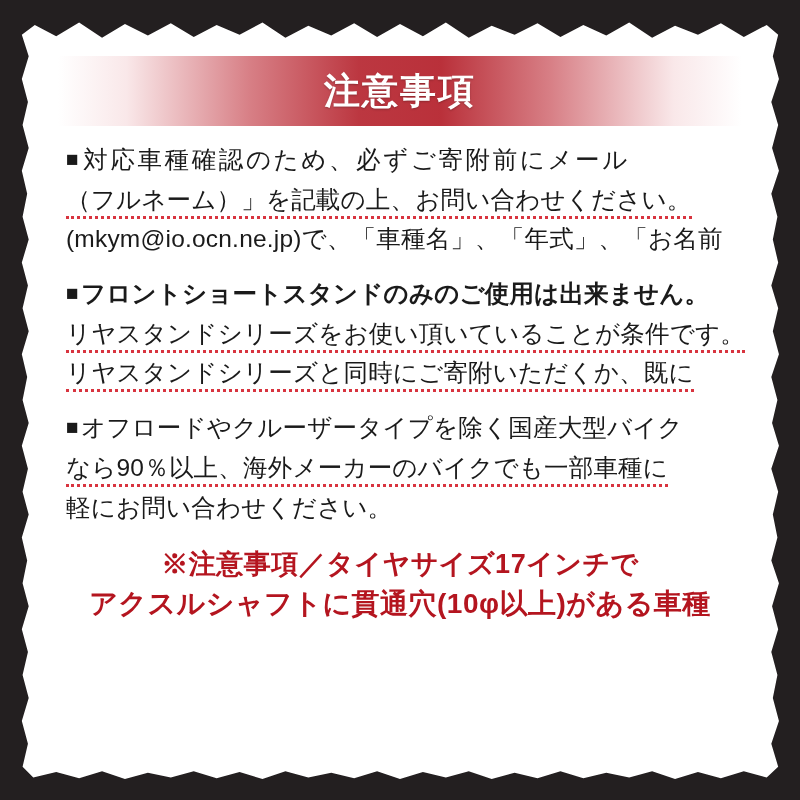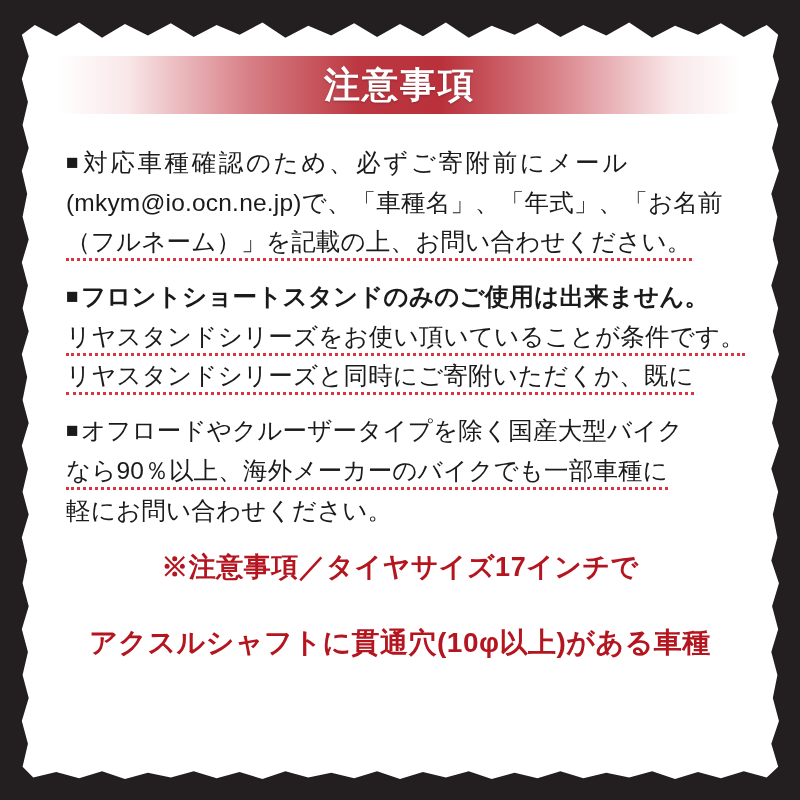--- a/index.html
+++ b/index.html
@@ -58,22 +58,22 @@
     left: 0;
     top: 0;
     width: 764px;
     height: 764px;
     box-sizing: border-box;
     padding: 32px 40px 20px 40px;
   }
   
   .heading-band {
     position: relative;
-    height: 58px;
-    margin: 6px 0 29px 0;
+    height: 70px;
+    margin: 6px 0 14px 0;
     background: linear-gradient(to right,
         rgba(255,255,255,1) 0%,
         rgba(198,26,39,0.10) 10%,
         rgba(183,22,34,0.55) 28%,
         rgba(176,20,31,0.85) 44%,
         rgba(176,20,31,0.88) 56%,
         rgba(183,22,34,0.55) 72%,
         rgba(198,26,39,0.10) 90%,
         rgba(255,255,255,1) 100%);
     display: flex;
@@ -123,45 +123,44 @@
   .footer-line {
     font-size: 27px;
     font-weight: bold;
     color: #b4151f;
     line-height: 1.45;
     letter-spacing: 0.5px;
     white-space: nowrap;
   }
   .footer-line.second {
     font-size: 28px;
-    margin-top: 36px;
   }
 </style>
 </head>
 <body>
 
 <div class="page">
   <div class="sheet">
     <div class="content">
 
       <div class="heading-band">
         <div class="heading-title">注意事項</div>
       </div>
 
       <div class="blocks">
 
         <div class="block">
           <div class="line wide">
             <span class="marker">■</span><span>対応車種確認のため、必ずご寄附前にメール</span>
           </div>
           <div class="line">
-            <span>(mkym@io.ocn.ne.jp)で、「車種名」、「年式」、「お名前</span>
+            <span class="dots">（フルネーム）」を記載の上、お問い合わせください。</span>
           </div>
           <div class="line">
-            <span class="dots">（フルネーム）」を記載の上、お問い合わせください。</span>
+            <span>(mkym@io.ocn.ne.jp)で、「車種名」、「年式」、「お名前</span>
           </div>
         </div>
 
         <div class="block">
           <div class="line">
             <span class="marker">■</span><span class="bold">フロントショートスタンドのみのご使用は出来ません。</span>
           </div>
           <div class="line">
             <span class="dots">リヤスタンドシリーズをお使い頂いていることが条件です。</span>
           </div>

